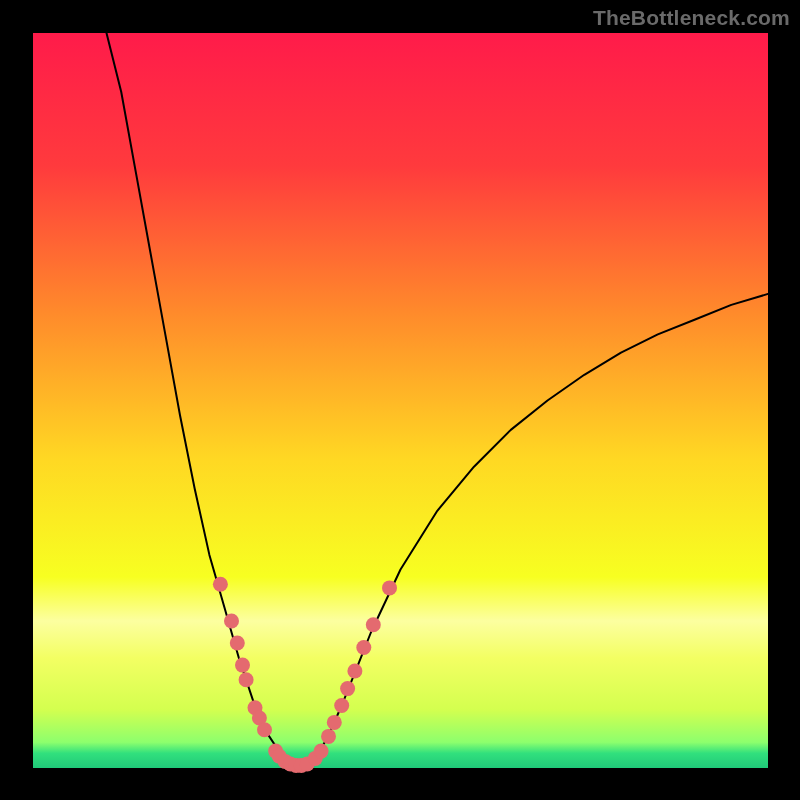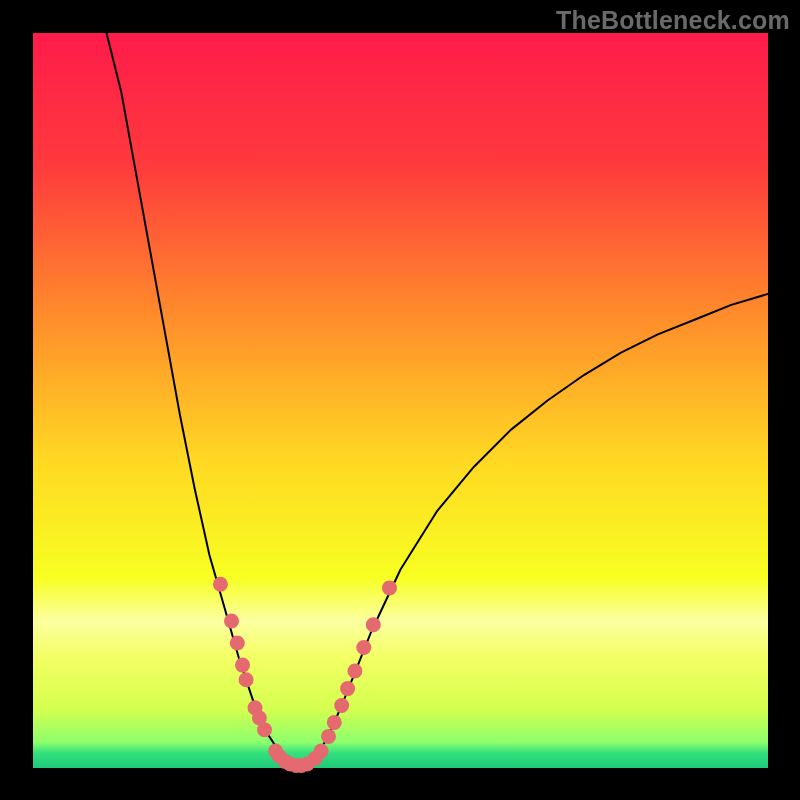--- a/index.html
+++ b/index.html
@@ -15,21 +15,21 @@
     position: relative;
     width: 800px;
     height: 800px;
     background: #000;
   }
   .watermark {
     position: absolute;
     top: 6px;
     right: 10px;
     color: #6a6a6a;
-    font-size: 25px;
+    font-size: 21px;
     font-weight: 600;
     letter-spacing: 0.2px;
     user-select: none;
     z-index: 20;
   }
   svg {
     display: block;
   }
 </style>
 </head>

